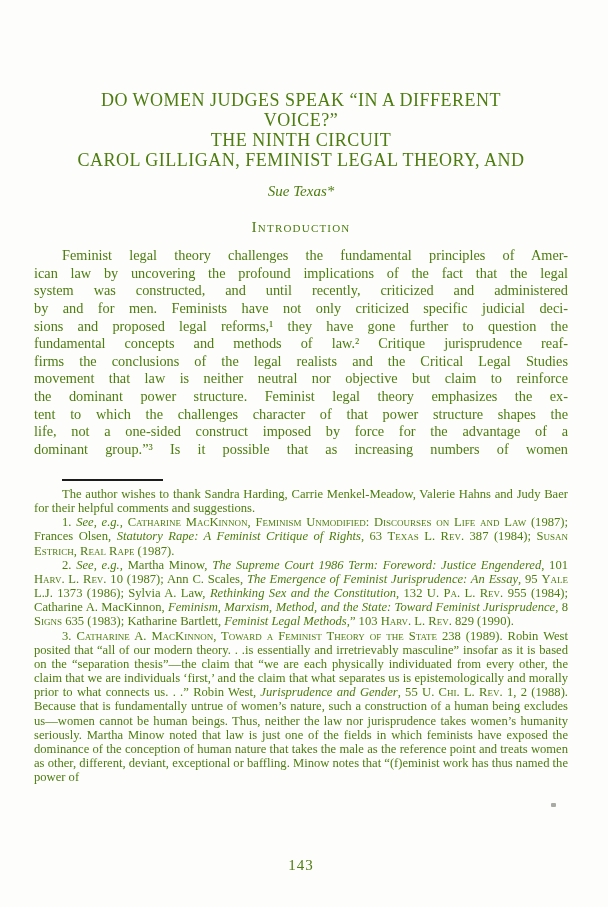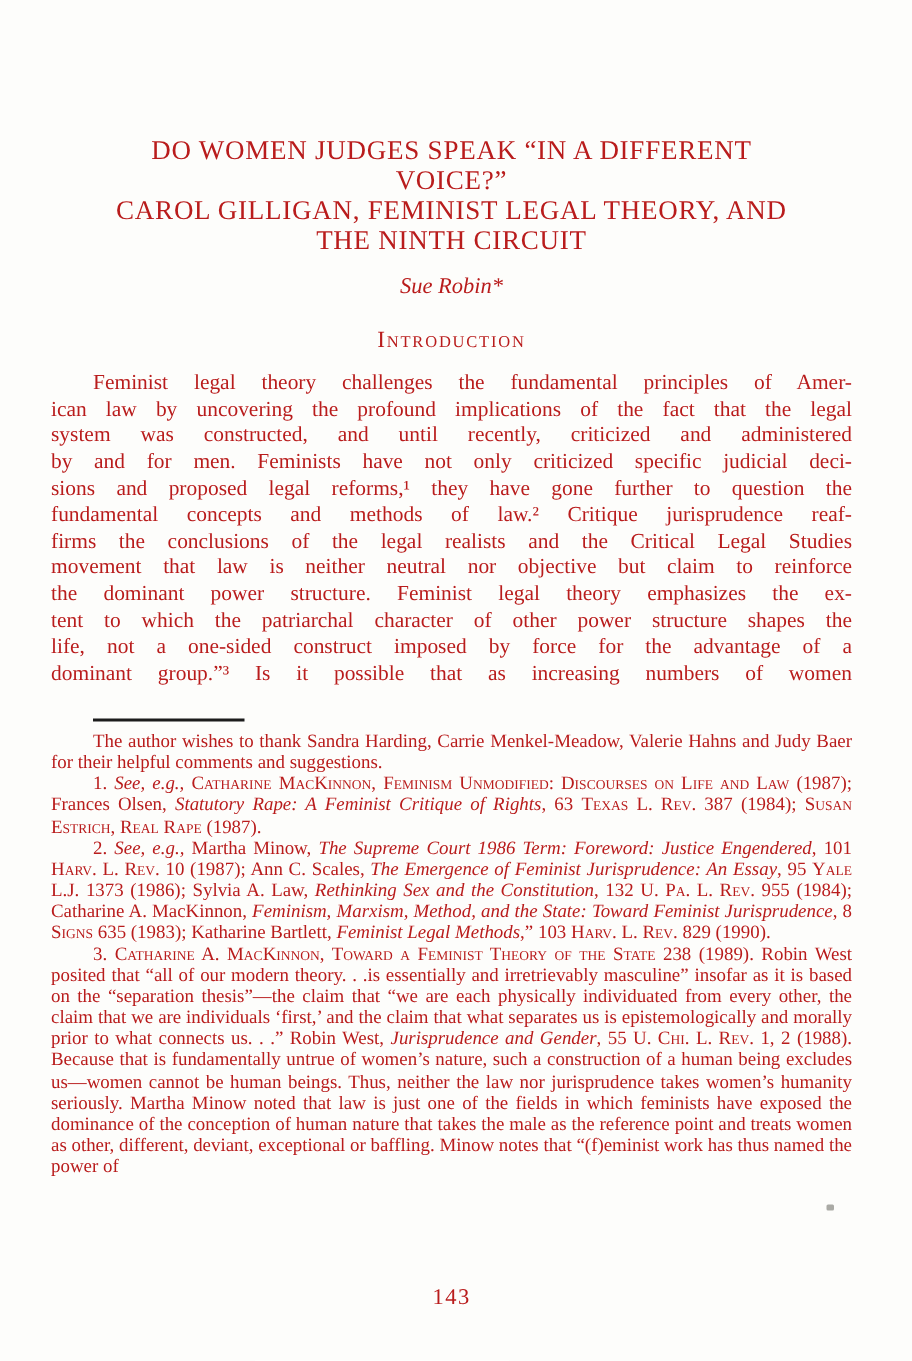--- a/index.html
+++ b/index.html
@@ -6,21 +6,21 @@
   html, body {
     margin: 0;
     padding: 0;
     background: #ffffff;
   }
   .page {
     position: relative;
     width: 608px;
     height: 907px;
     background: #fdfdfb;
-    color: #b91c1c;
+    color: #4d7c0f;
     font-family: "Liberation Serif", "DejaVu Serif", serif;
     overflow: hidden;
   }
   .title-block {
     position: absolute;
     top: 90px;
     left: 34px;
     width: 534px;
     text-align: center;
     font-size: 18px;
@@ -108,39 +108,39 @@
   }
 </style>
 </head>
 <body>
 
 <div class="page">
 
   <header class="title-block" id="title-block">
       <div class="title-line">DO WOMEN JUDGES SPEAK “IN A DIFFERENT</div>
       <div class="title-line">VOICE?”</div>
+      <div class="title-line">THE NINTH CIRCUIT</div>
       <div class="title-line">CAROL GILLIGAN, FEMINIST LEGAL THEORY, AND</div>
-      <div class="title-line">THE NINTH CIRCUIT</div>
     </header>
 
-  <div class="author-byline">Sue Robin*</div>
+  <div class="author-byline">Sue Texas*</div>
 
   <div class="section-heading">Introduction</div>
 
   <div class="body-paragraph" id="body-paragraph">
       <div class="body-line">Feminist legal theory challenges the fundamental principles of Amer-</div>
       <div class="body-line">ican law by uncovering the profound implications of the fact that the legal</div>
       <div class="body-line">system was constructed, and until recently, criticized and administered</div>
       <div class="body-line">by and for men. Feminists have not only criticized specific judicial deci-</div>
       <div class="body-line">sions and proposed legal reforms,¹ they have gone further to question the</div>
       <div class="body-line">fundamental concepts and methods of law.² Critique jurisprudence reaf-</div>
       <div class="body-line">firms the conclusions of the legal realists and the Critical Legal Studies</div>
       <div class="body-line">movement that law is neither neutral nor objective but claim to reinforce</div>
       <div class="body-line">the dominant power structure. Feminist legal theory emphasizes the ex-</div>
-      <div class="body-line">tent to which the patriarchal character of other power structure shapes the</div>
+      <div class="body-line">tent to which the challenges character of that power structure shapes the</div>
       <div class="body-line">life, not a one-sided construct imposed by force for the advantage of a</div>
       <div class="body-line">dominant group.”³ Is it possible that as increasing numbers of women</div>
     </div>
 
   <div class="fn-rule"></div>
 
   <div class="footnotes" id="footnotes">
       <p class="fn-para"><span>The author wishes to thank Sandra Harding, Carrie Menkel-Meadow, Valerie Hahns and Judy Baer for their helpful comments and suggestions.</span></p>
       <p class="fn-para"><span>1. </span><span class="it">See, e.g., </span><span class="sc">Catharine MacKinnon, Feminism Unmodified: Discourses on Life and Law</span><span> (1987); Frances Olsen, </span><span class="it">Statutory Rape: A Feminist Critique of Rights</span><span>, 63 </span><span class="sc">Texas L. Rev.</span><span> 387 (1984); </span><span class="sc">Susan Estrich, Real Rape</span><span> (1987).</span></p>
       <p class="fn-para"><span>2. </span><span class="it">See, e.g., </span><span>Martha Minow, </span><span class="it">The Supreme Court 1986 Term: Foreword: Justice Engendered</span><span>, 101 </span><span class="sc">Harv. L. Rev.</span><span> 10 (1987); Ann C. Scales, </span><span class="it">The Emergence of Feminist Jurisprudence: An Essay</span><span>, 95 </span><span class="sc">Yale L.J.</span><span> 1373 (1986); Sylvia A. Law, </span><span class="it">Rethinking Sex and the Constitution</span><span>, 132 </span><span class="sc">U. Pa. L. Rev.</span><span> 955 (1984); Catharine A. MacKinnon, </span><span class="it">Feminism, Marxism, Method, and the State: Toward Feminist Jurisprudence</span><span>, 8 </span><span class="sc">Signs</span><span> 635 (1983); Katharine Bartlett, </span><span class="it">Feminist Legal Methods</span><span>,” 103 </span><span class="sc">Harv. L. Rev.</span><span> 829 (1990).</span></p>

